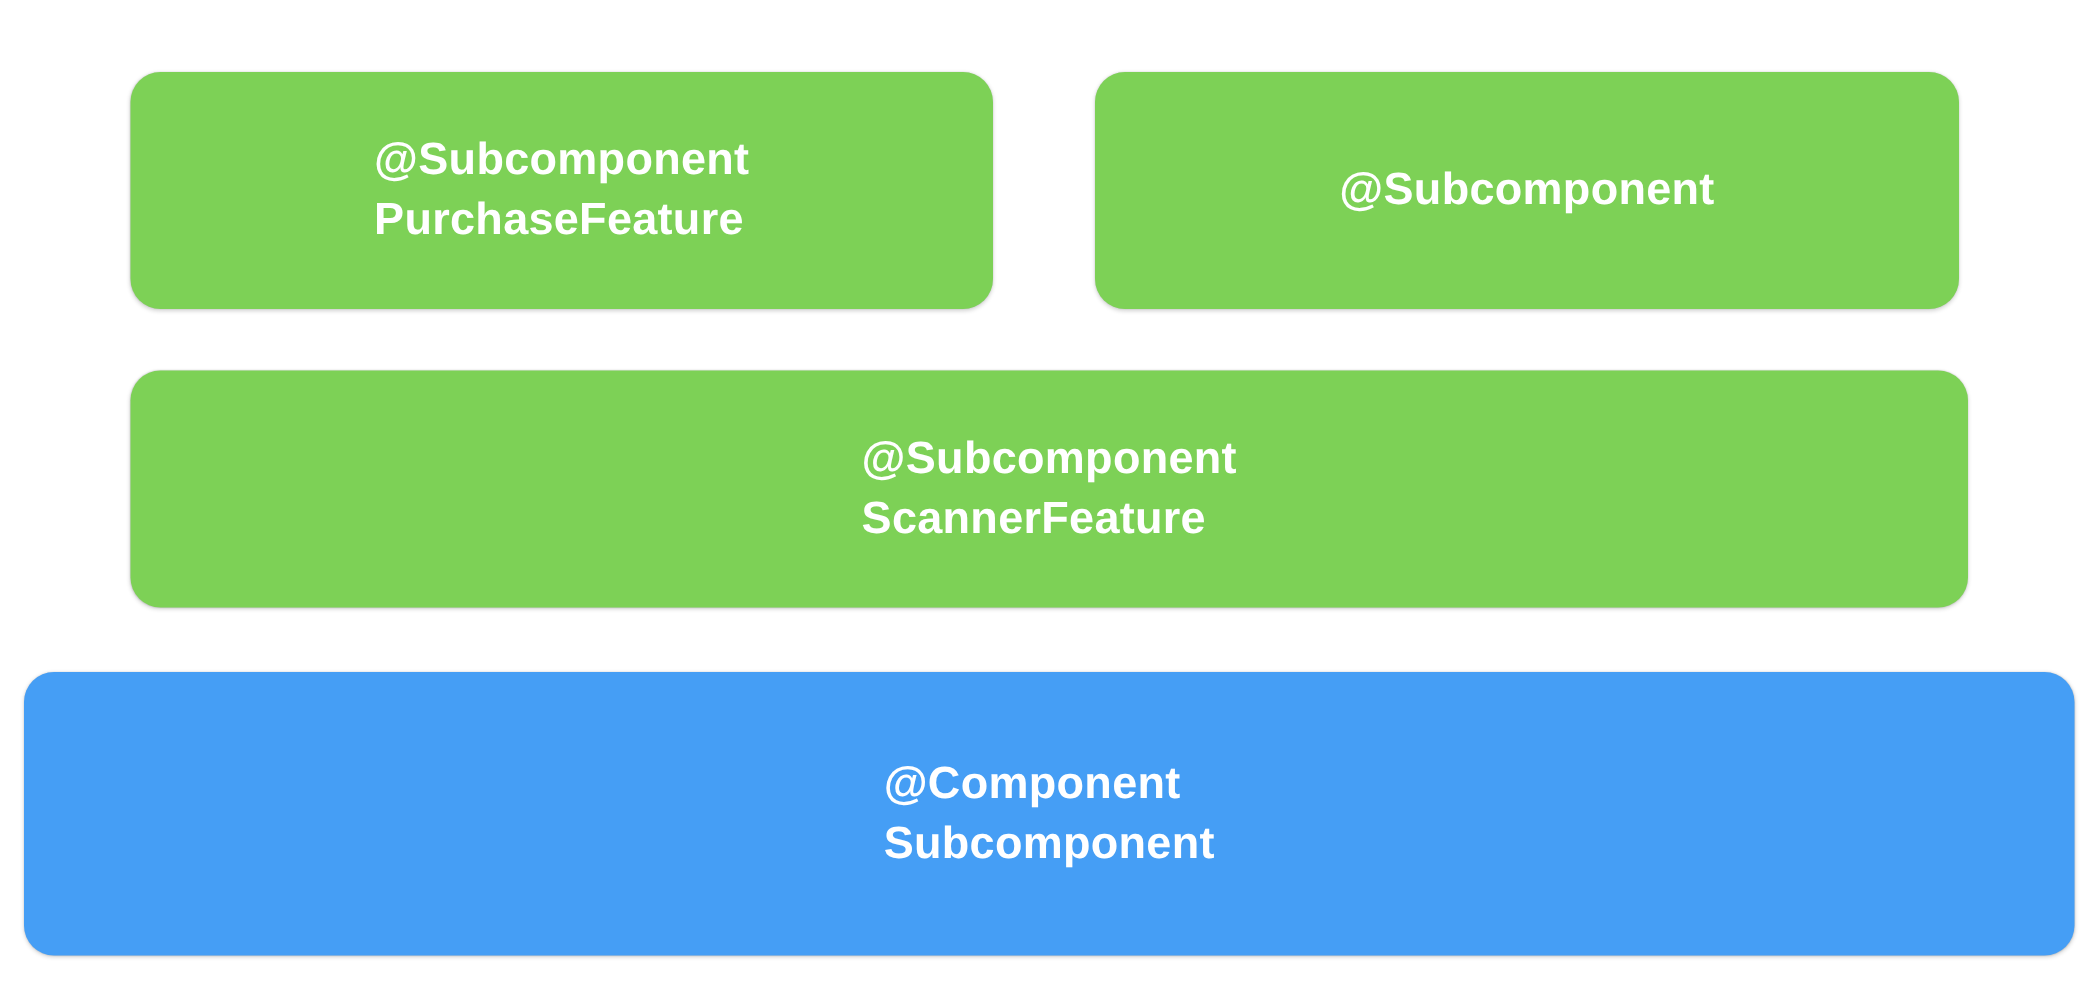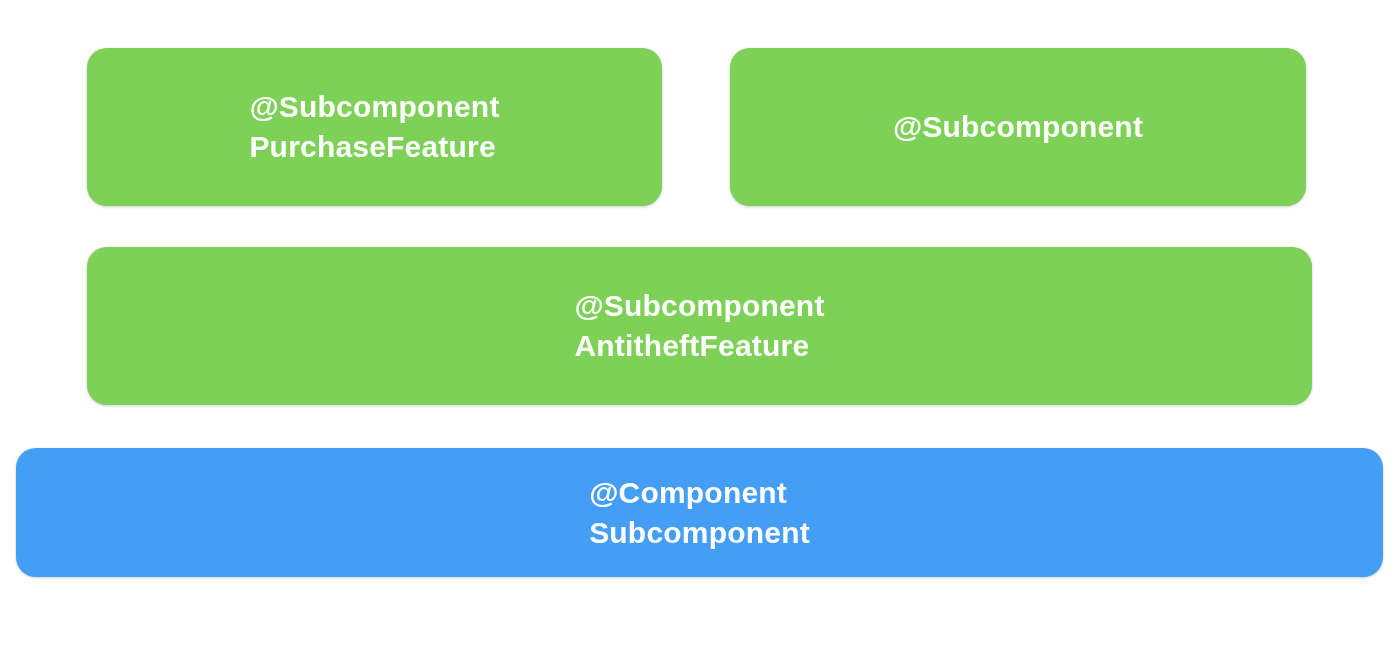--- a/index.html
+++ b/index.html
@@ -35,21 +35,21 @@
     color: var(--text);
     font-weight: bold;
     font-size: 30px;
     line-height: 40px;
     letter-spacing: 0.2px;
   }
   
   .box-scanner   { left: 87px;  top: 48px;  width: 575px;  height: 158px; }
   .box-antitheft { left: 730px; top: 48px;  width: 576px;  height: 158px; }
   .box-purchase  { left: 87px;  top: 247px; width: 1225px; height: 158px; }
-  .box-app       { left: 16px;  top: 448px; width: 1367px; height: 129px; }
+  .box-app       { left: 16px;  top: 448px; width: 1367px; height: 189px; }
 </style>
 </head>
 <body>
 
 <div class="canvas">
 
   <div class="box green box-scanner">
     <div class="box-label">
       <div>@Subcomponent</div>
       <div>PurchaseFeature</div>
@@ -58,21 +58,21 @@
 
   <div class="box green box-antitheft">
     <div class="box-label">
       <div>@Subcomponent</div>
     </div>
   </div>
 
   <div class="box green box-purchase">
     <div class="box-label">
       <div>@Subcomponent</div>
-      <div>AntitheftFeature</div>
+      <div>ScannerFeature</div>
     </div>
   </div>
 
   <div class="box blue box-app">
     <div class="box-label">
       <div>@Component</div>
       <div>Subcomponent</div>
     </div>
   </div>
 

